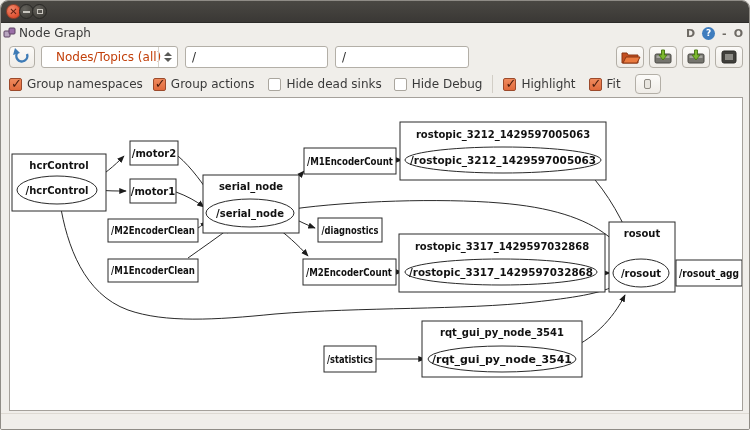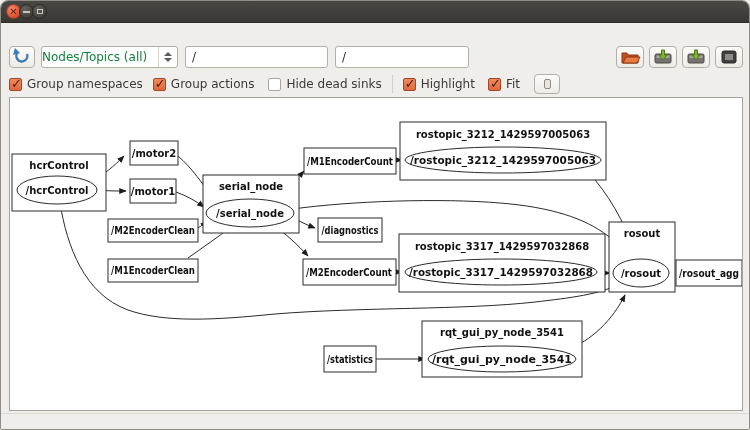--- a/index.html
+++ b/index.html
@@ -26,21 +26,21 @@
   .panel-controls { margin-left:auto; display:flex; align-items:center; gap:7px; padding-right:8px; }
   .pc-glyph { font-size:11px; font-weight:bold; color:#6e6a64; }
   .pc-help { width:13px; height:13px; border-radius:50%; background:#3f7dbe; color:#fff; font-size:9px; font-weight:bold; text-align:center; line-height:13px; }
 
   
   .toolbar { position:absolute; left:0; top:42px; width:750px; height:28px; }
   .btn { position:absolute; top:3px; height:22px; background:linear-gradient(#fcfbf9,#efece7);
     border:1px solid #b3afa7; border-radius:4px; }
   .refresh-btn { left:8px; width:26px; }
   .combo { position:absolute; left:40px; top:3px; width:137px; height:22px; background:#fff;
-    border:1px solid #b3afa7; border-radius:3px; font-size:12px; color:#15803d; line-height:20px; padding-left:0; }
+    border:1px solid #b3afa7; border-radius:3px; font-size:12px; color:#c2410c; line-height:20px; padding-left:14px; }
   .combo .spin { position:absolute; right:0; top:0; width:19px; height:20px; border-left:1px solid #d8d4cd;
     display:flex; flex-direction:column; align-items:center; justify-content:center; gap:2px; }
   .tri-up { width:0; height:0; border-left:4px solid transparent; border-right:4px solid transparent; border-bottom:4px solid #5a5a57; }
   .tri-dn { width:0; height:0; border-left:4px solid transparent; border-right:4px solid transparent; border-top:4px solid #5a5a57; }
   .filter-input { position:absolute; top:3px; height:22px; background:#fff; border:1px solid #b3afa7;
     border-radius:3px; font-size:12px; color:#2f2f2f; padding-left:6px; font-family:"DejaVu Sans", sans-serif; outline:none; }
   .f1 { left:184px; width:143px; }
   .f2 { left:334px; width:134px; }
   .icon-btn { width:28px; }
 
@@ -73,20 +73,33 @@
   <div class="titlebar">
     <div class="tb-btn tb-close">✕</div>
     <div class="tb-btn tb-min">
         <i></i>
       </div>
     <div class="tb-btn tb-max">
         <i></i>
       </div>
   </div>
 
+  <div class="panelbar">
+    <svg width="14" height="14" style="margin-left:2px">
+      <rect x="1" y="5" width="6" height="6" rx="1" fill="#b9a6c0" stroke="#5d4363"></rect>
+      <rect x="6" y="2" width="6" height="6" rx="1" fill="#9b6fa8" stroke="#5d4363"></rect>
+    </svg>
+    <span class="panel-title">Node Graph</span>
+    <span class="panel-controls">
+      <span class="pc-glyph">D</span>
+      <span class="pc-help">?</span>
+      <span class="pc-glyph">-</span>
+      <span class="pc-glyph">O</span>
+    </span>
+  </div>
 
   <div class="toolbar">
     <div class="btn refresh-btn">
       <svg width="24" height="20" viewBox="0 0 24 20">
         <path d="M 8 5 A 5.5 5.5 0 1 0 17 7" fill="none" stroke="#3e7bb6" stroke-width="2.4"></path>
         <path d="M 5 1 L 10 6 L 3 8 Z" fill="#3e7bb6"></path>
       </svg>
     </div>
     <div class="combo">
       <span>Nodes/Topics (all)</span>
@@ -131,20 +144,24 @@
       <span class="cb on"></span>
       <span>Group namespaces</span>
     </span>
     <span class="cb-item" style="margin-left:10px">
       <span class="cb on"></span>
       <span>Group actions</span>
     </span>
     <span class="cb-item" style="margin-left:14px">
       <span class="cb"></span>
       <span>Hide dead sinks</span>
+    </span>
+    <span class="cb-item" style="margin-left:12px">
+      <span class="cb"></span>
+      <span>Hide Debug</span>
     </span>
     <span class="vsep"></span>
     <span class="cb-item">
       <span class="cb on"></span>
       <span>Highlight</span>
     </span>
     <span class="cb-item" style="margin-left:13px">
       <span class="cb on"></span>
       <span>Fit</span>
     </span>

